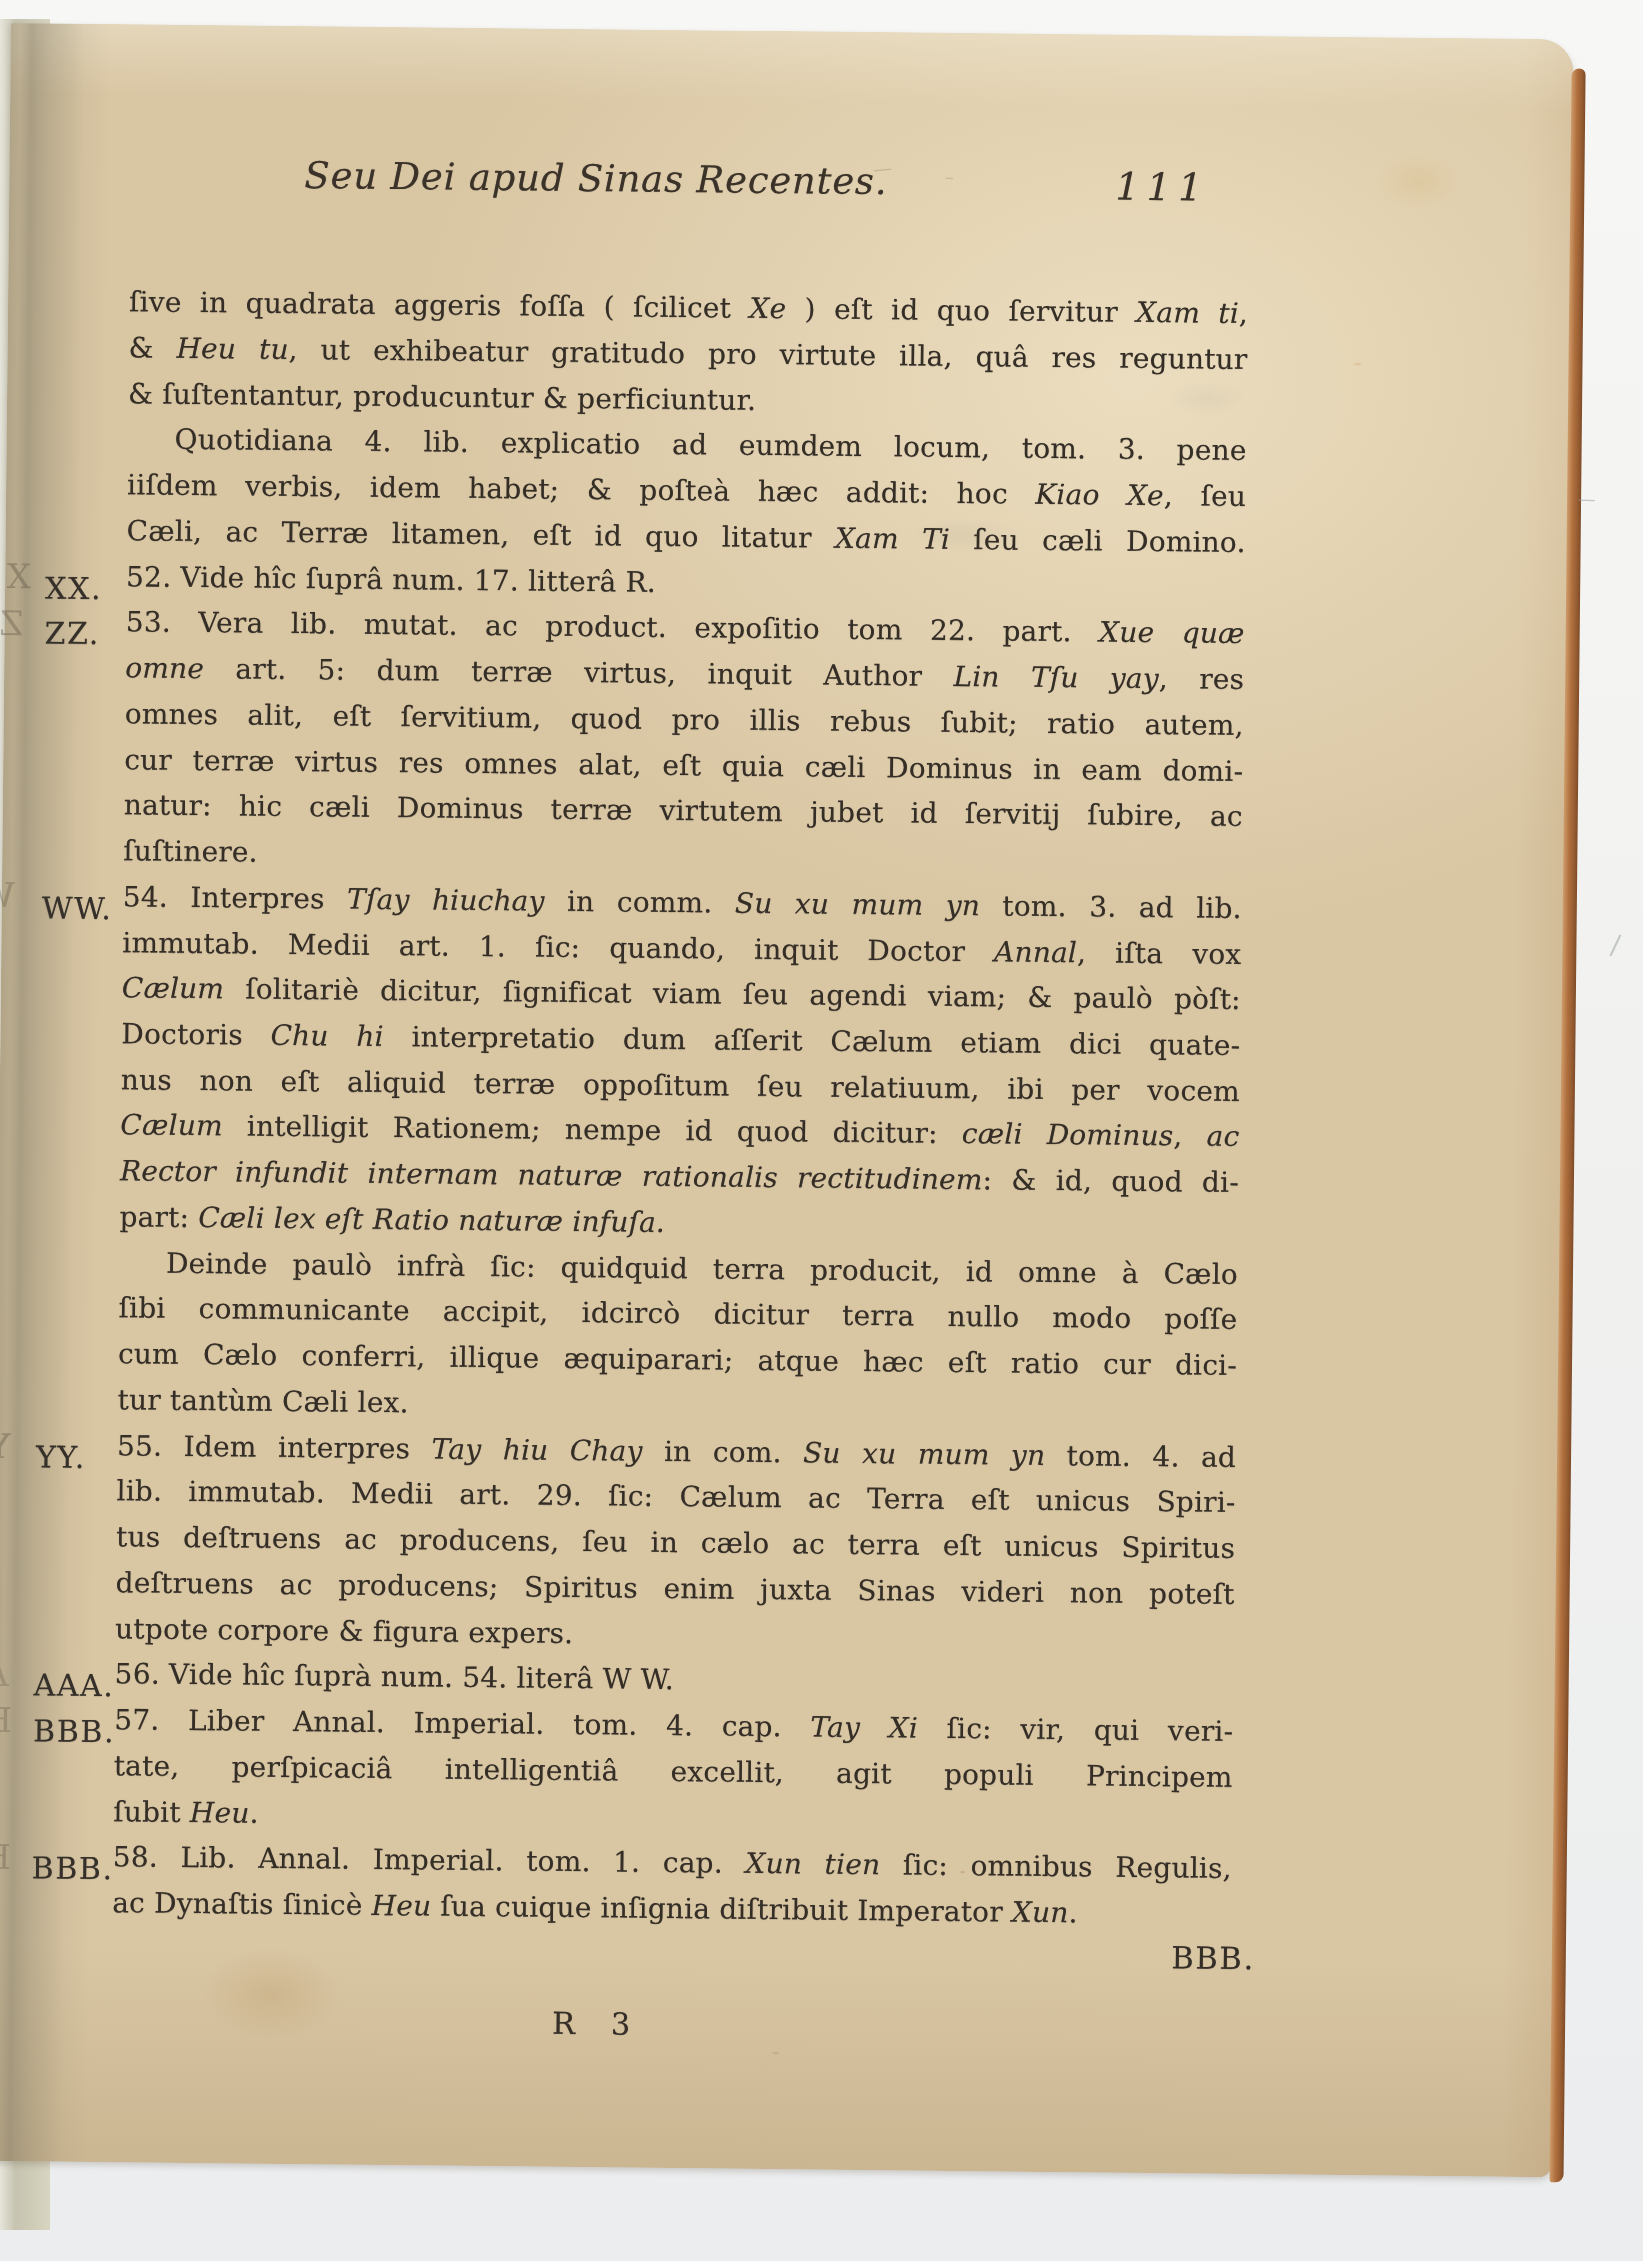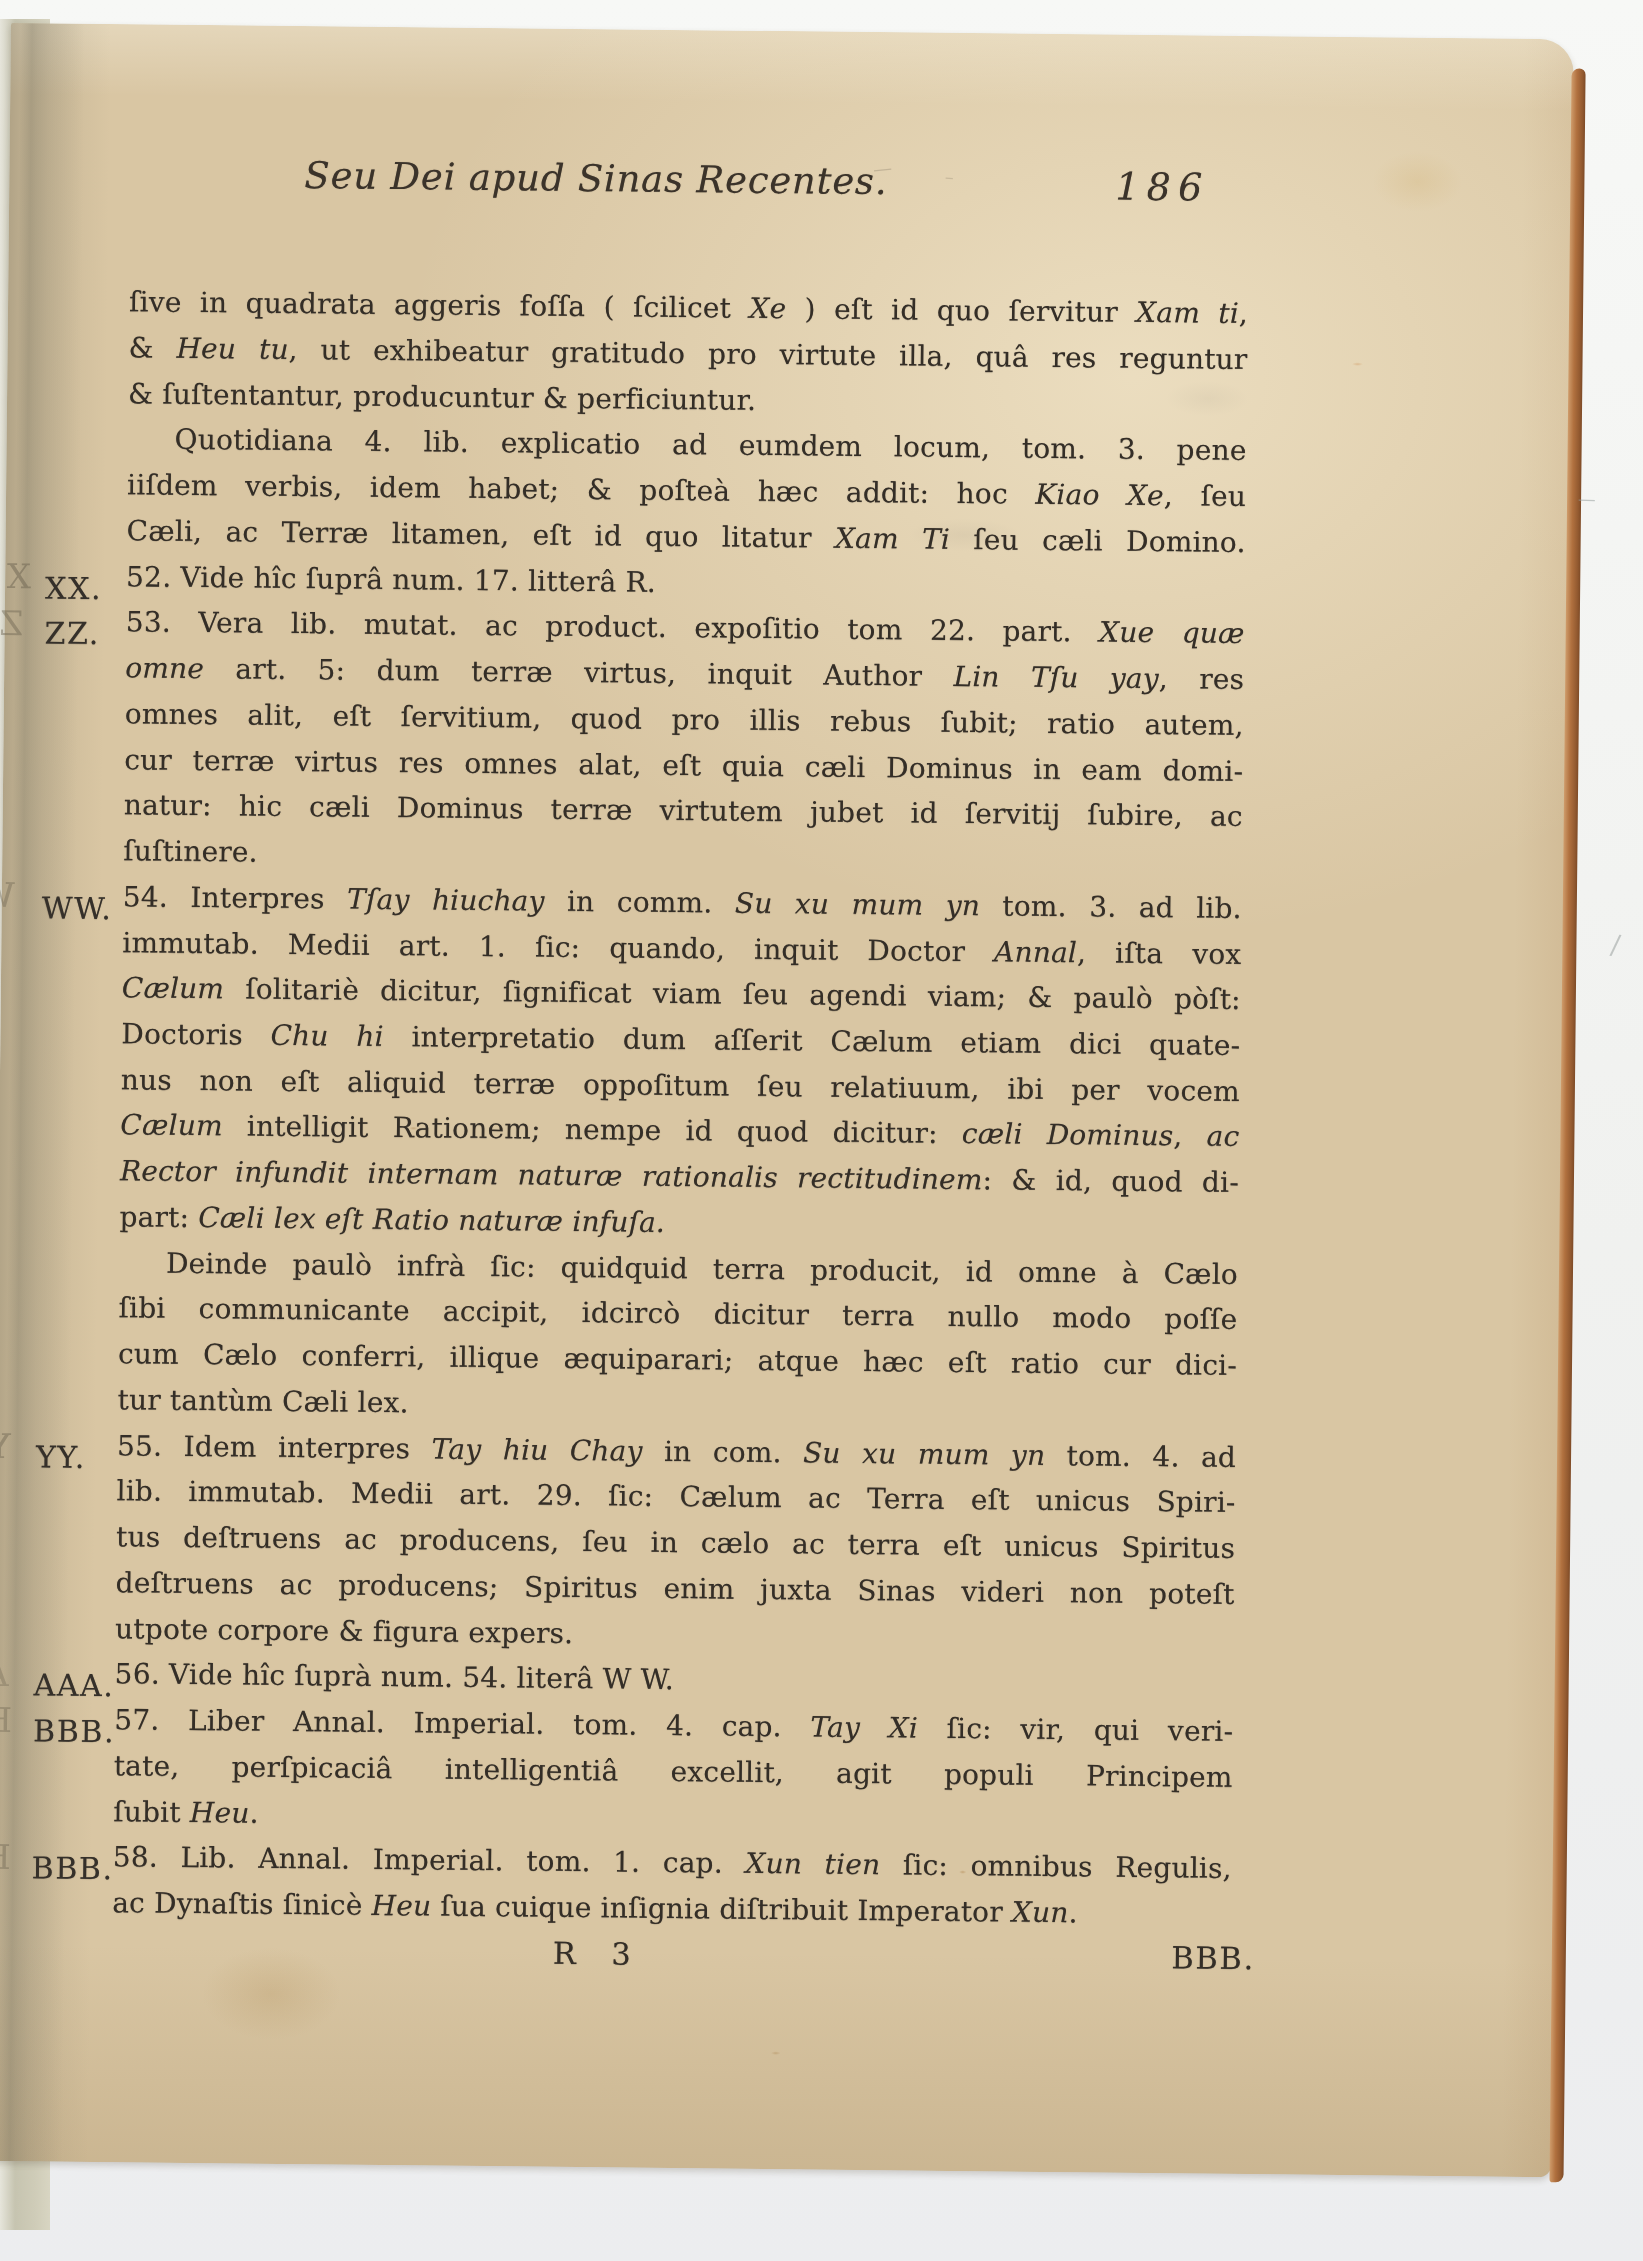--- a/index.html
+++ b/index.html
@@ -67,39 +67,39 @@
     font:30px/45px "DejaVu Serif","Liberation Serif",serif;
     letter-spacing:1.6px;color:#35302a;text-shadow:0 0.3px 0.8px rgba(53,48,42,.5);
   }
   .ghost{
     position:absolute;font:34px/34px "DejaVu Serif","Liberation Serif",serif;
     color:#6e6552;
   }
   .ghost.flip{transform:scaleX(-1);}
   .mark{position:absolute;font-family:"DejaVu Serif","Liberation Serif",serif;}
   .sig{
-    position:absolute;left:562px;top:1902px;
+    position:absolute;left:562px;top:1972px;
     font:30.5px/45px "DejaVu Serif","Liberation Serif",serif;
     color:#342e27;letter-spacing:13px;text-shadow:0 0.3px 0.8px rgba(52,46,39,.5);
   }
   .catch{
     position:absolute;left:1067px;top:1900px;width:197px;text-align:right;
     font:30.5px/45px "DejaVu Serif","Liberation Serif",serif;
     color:#342e27;letter-spacing:1.6px;text-shadow:0 0.3px 0.8px rgba(52,46,39,.5);
   }
 </style>
 </head>
 <body>
 
 <div class="scan">
   <div class="spine"></div>
 
   <div class="sheet">
     <div class="title">Seu Dei apud Sinas Recentes.</div>
-    <div class="pagenum">186</div>
+    <div class="pagenum">111</div>
 
     <div id="text-layer">
         <div class="line jt" style="top: 255px;"><span>ſive in quadrata aggeris foſſa ( ſcilicet </span><span class="it">Xe</span><span> ) eſt id quo ſervitur </span><span class="it">Xam ti</span><span>,</span></div>
         <div class="line jt" style="top: 301px;"><span>&amp; </span><span class="it">Heu tu</span><span>, ut exhibeatur gratitudo pro virtute illa, quâ res reguntur</span></div>
         <div class="line" style="top: 347px;"><span>&amp; ſuſtentantur, producuntur &amp; perficiuntur.</span></div>
         <div class="line jt" style="top: 392px; text-indent: 47px;"><span>Quotidiana 4. lib. explicatio ad eumdem locum, tom. 3. pene</span></div>
         <div class="line jt" style="top: 438px;"><span>iiſdem verbis, idem habet; &amp; poſteà hæc addit: hoc </span><span class="it">Kiao Xe</span><span>, ſeu</span></div>
         <div class="line jt" style="top: 484px;"><span>Cæli, ac Terræ litamen, eſt id quo litatur </span><span class="it">Xam Ti</span><span> ſeu cæli Domino.</span></div>
         <div class="line" style="top: 530px;"><span>52. Vide hîc ſuprâ num. 17. litterâ R.</span><span class="mlabel">XX.</span></div>
         <div class="line jt" style="top: 575px;"><span>53. Vera lib. mutat. ac product. expoſitio tom 22. part. </span><span class="it">Xue quæ</span><span class="mlabel">ZZ.</span></div>

